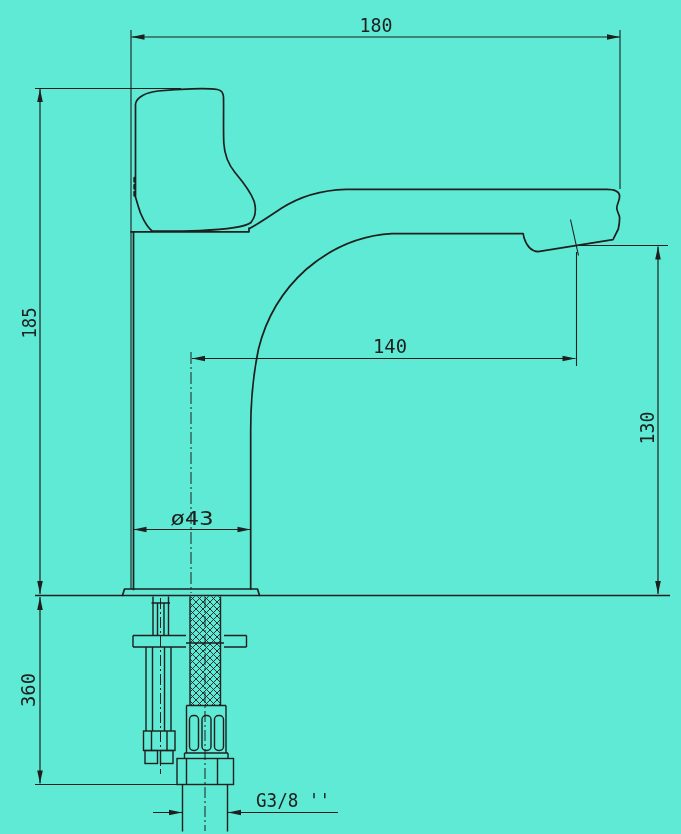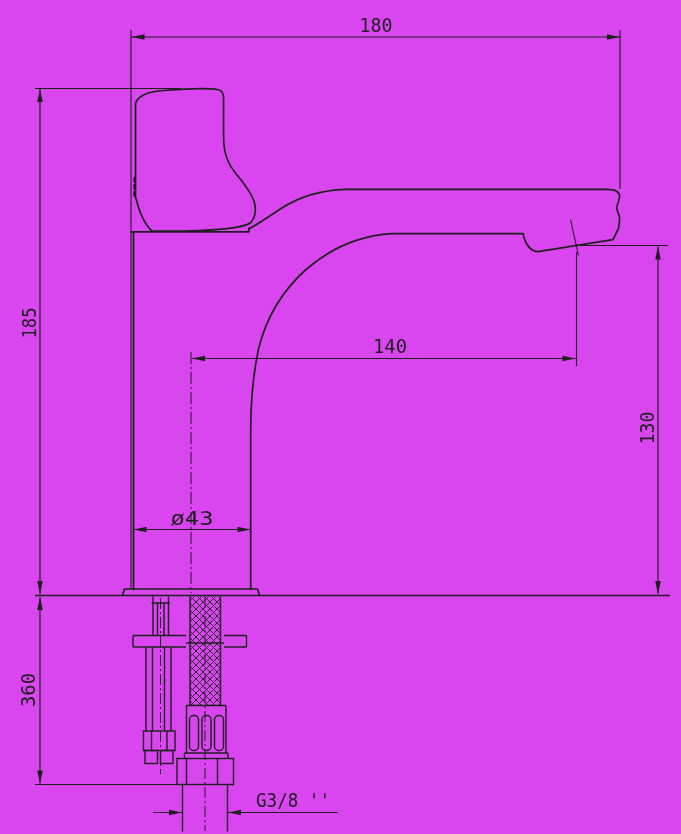--- a/index.html
+++ b/index.html
@@ -1,19 +1,19 @@
 <!DOCTYPE html>
 <html><head>
 <meta charset="utf-8">
 <style>
   html,body{margin:0;padding:0;background:#ffffff;}
   .canvas{
     position:relative;
     width:681px;height:834px;
-    background:#d946ef;
+    background:#5eead4;
     font-family:"DejaVu Sans Mono", monospace;
     overflow:hidden;
   }
   svg{display:block;}
   text{
     font-family:"DejaVu Sans Mono", monospace;
     fill:#1f1f1f;
   }
 </style>
 </head>

